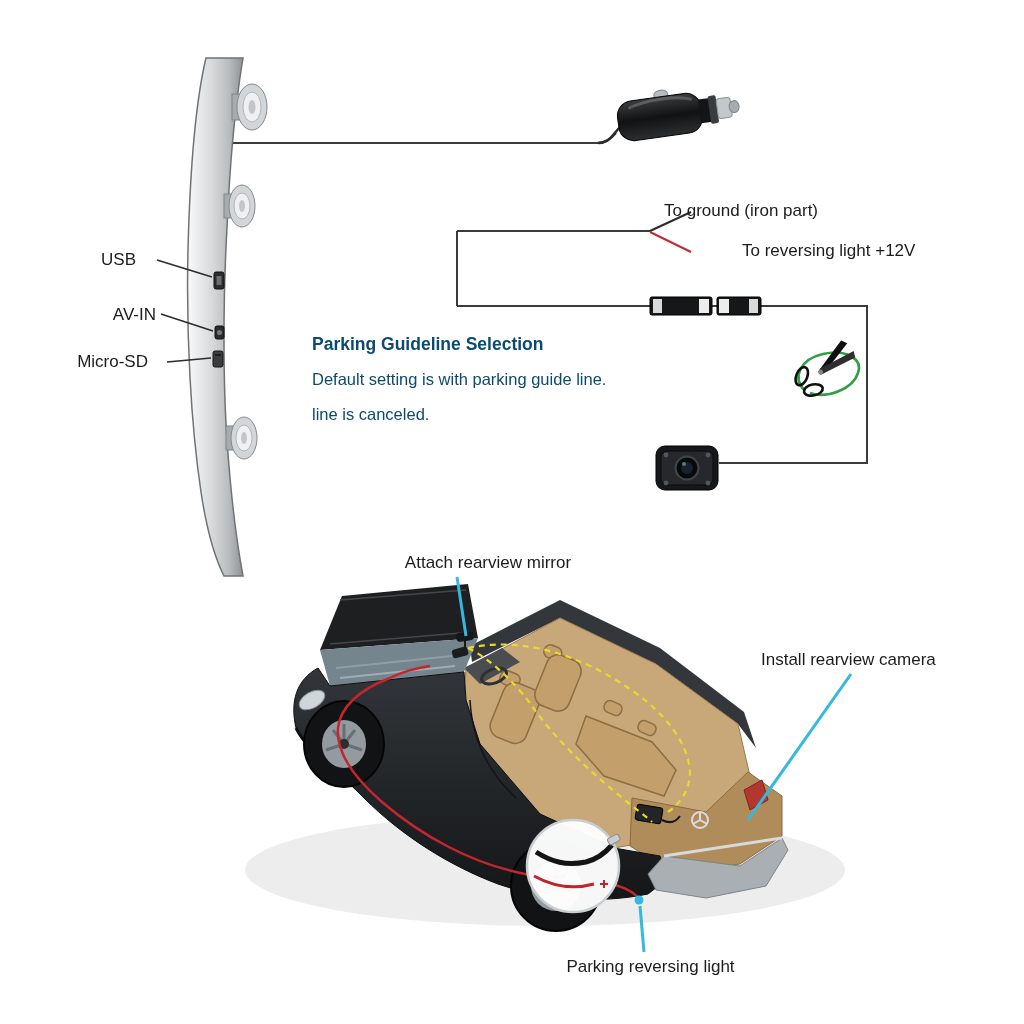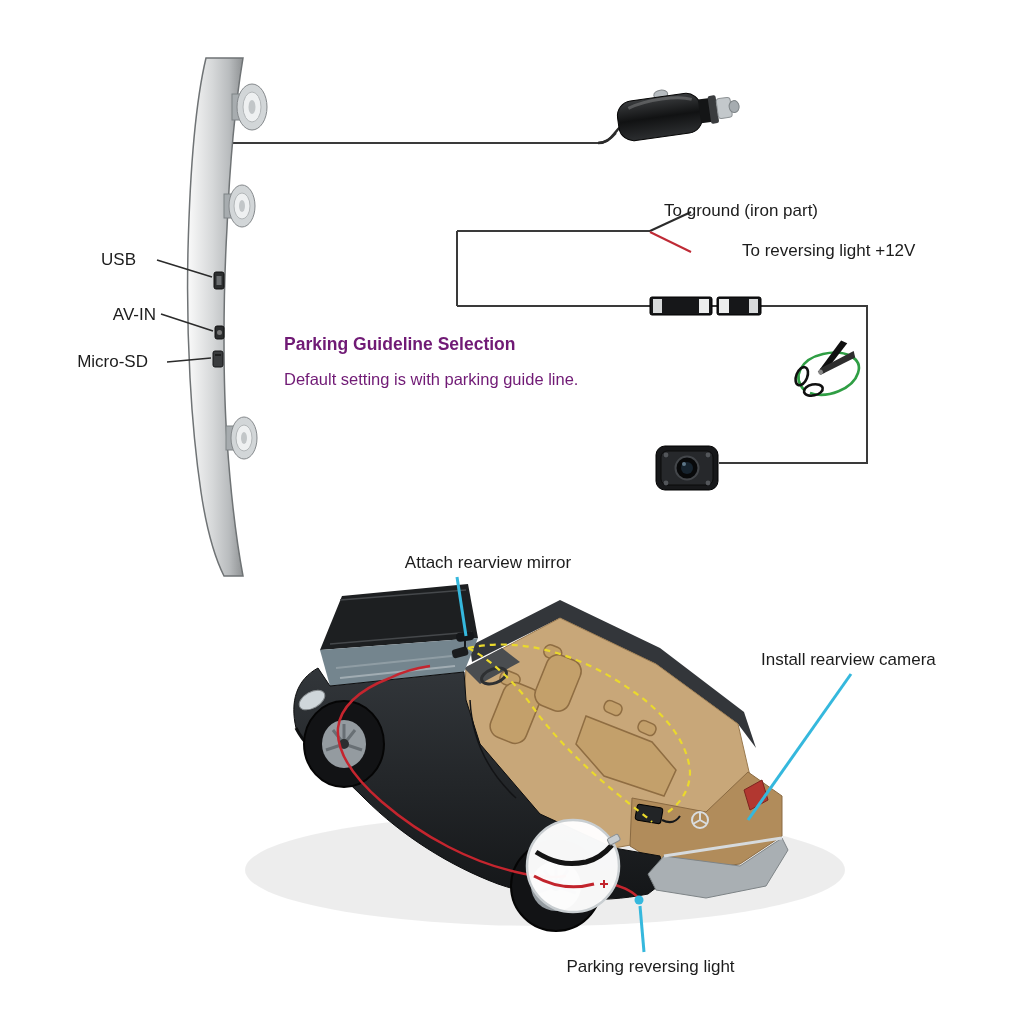--- a/index.html
+++ b/index.html
@@ -8,21 +8,21 @@
     font-family:"Liberation Sans",sans-serif;overflow:hidden;
   }
   .art{position:absolute;left:0;top:0;}
   .lbl{
     position:absolute;color:#1c1c1c;
     font:17px/1.25 "Liberation Sans",sans-serif;
     white-space:nowrap;
   }
   .lbl.right{text-align:right;}
   .lbl.center{text-align:center;}
-  .parking{position:absolute;left:284px;top:333px;width:340px;color:#701a75;}
+  .parking{position:absolute;left:312px;top:333px;width:340px;color:#0c4a6e;}
   .parking-title{font:bold 17.5px/1.3 "Liberation Sans",sans-serif;margin-bottom:4px;}
   .parking-line{font:16.5px/23px "Liberation Sans",sans-serif;margin-top:12px;}
 </style>
 </head>
 <body>
 
 <svg class="art" width="1024" height="1024" viewBox="0 0 1024 1024">
   <defs>
     <linearGradient id="devGrad" x1="0" y1="0" x2="1" y2="0">
       <stop offset="0" stop-color="#fafafa"></stop>
@@ -241,17 +241,18 @@
 <div class="lbl right" style="left:56px;top:249px;width:80px;">USB</div>
 <div class="lbl right" style="left:66px;top:304px;width:90px;">AV-IN</div>
 <div class="lbl right" style="left:46px;top:351px;width:102px;">Micro-SD</div>
 
 <div class="lbl" style="left:664px;top:200px;">To ground (iron part)</div>
 <div class="lbl" style="left:698px;top:240px;margin-left:44px;">To reversing light +12V</div>
 
 <div class="parking">
   <div class="parking-title">Parking Guideline Selection</div>
   <div class="parking-line">Default setting is with parking guide line.</div>
+  <div class="parking-line">line is canceled.</div>
 </div>
 
 <div class="lbl center" style="left:388px;top:552px;width:200px;">Attach rearview mirror</div>
 <div class="lbl" style="left:761px;top:649px;">Install rearview camera</div>
 <div class="lbl center" style="left:548px;top:956px;width:205px;">Parking reversing light</div>
 
 </body></html>

